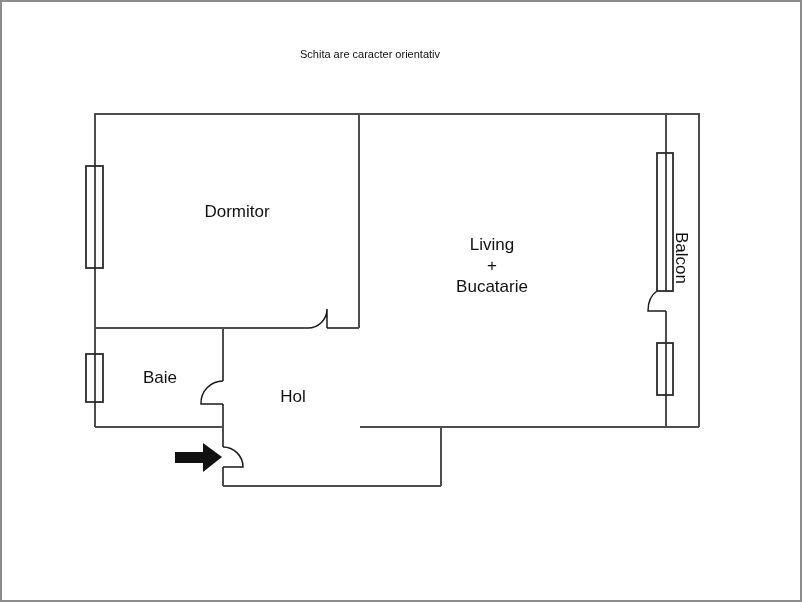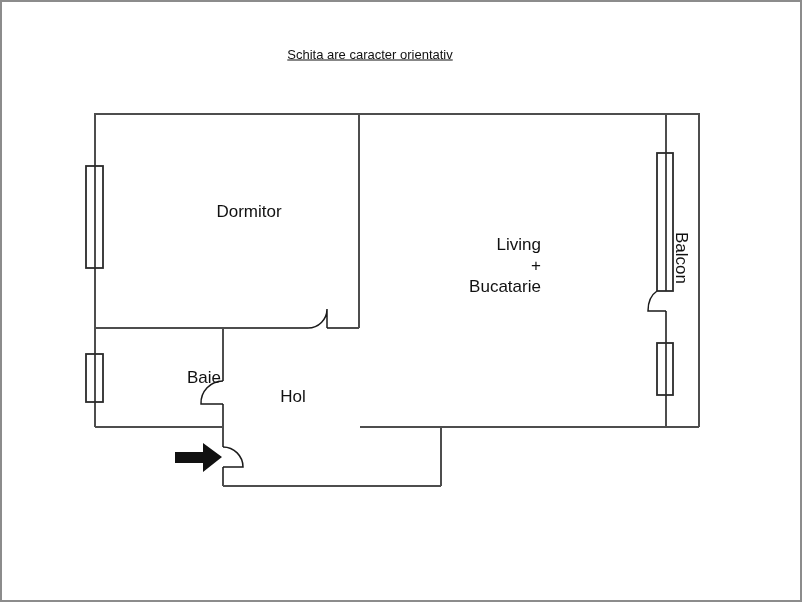--- a/index.html
+++ b/index.html
@@ -18,21 +18,21 @@
   svg{position:absolute;left:0;top:0;}
   .wall{stroke:var(--wall);stroke-width:2;fill:none;}
   .detail{stroke:var(--detail);stroke-width:1.5;fill:none;}
   .window{stroke:var(--window_stroke);stroke-width:1.8;fill:none;}
   .arrow{fill:var(--arrow);stroke:none;}
   .label{
     position:absolute;transform:translate(-50%,-50%);
     font-size:17px;line-height:21px;white-space:nowrap;
     color:var(--text);text-align:center;
   }
-  .title{font-size:13px;text-decoration:underline;}
+  .title{font-size:11px;}
   .rotated{transform:translate(-50%,-50%) rotate(90deg);}
 </style>
 </head>
 <body>
 
 <div class="canvas">
   <div class="plan">
 
     <svg width="802" height="602" viewBox="0 0 802 602">
 
@@ -64,28 +64,28 @@
       <rect class="window" x="86" y="166" width="17" height="102"></rect>
       <rect class="window" x="86" y="354" width="17" height="48"></rect>
       <rect class="window" x="657" y="153" width="16" height="138"></rect>
       <rect class="window" x="657" y="343" width="16" height="52"></rect>
 
       <polygon class="arrow" points="175,452 203,452 203,443 222,457 203,472 203,463 175,463"></polygon>
     </svg>
 
     <div class="label title" style="left:370px;top:54px;">Schita are caracter orientativ</div>
 
-    <div class="label" style="left:249px;top:211px;">Dormitor</div>
+    <div class="label" style="left:237px;top:211px;">Dormitor</div>
 
-    <div class="label" style="left:505px;top:265px;text-align:right;">
+    <div class="label" style="left:492px;top:265px;">
       <div>Living</div>
       <div>+</div>
       <div>Bucatarie</div>
     </div>
 
-    <div class="label" style="left:160px;top:377px;margin-left:44px;">Baie</div>
+    <div class="label" style="left:160px;top:377px;">Baie</div>
 
     <div class="label" style="left:293px;top:396px;">Hol</div>
 
     <div class="label rotated" style="left:681px;top:258px;">Balcon</div>
 
   </div>
 </div>
 
 </body></html>

